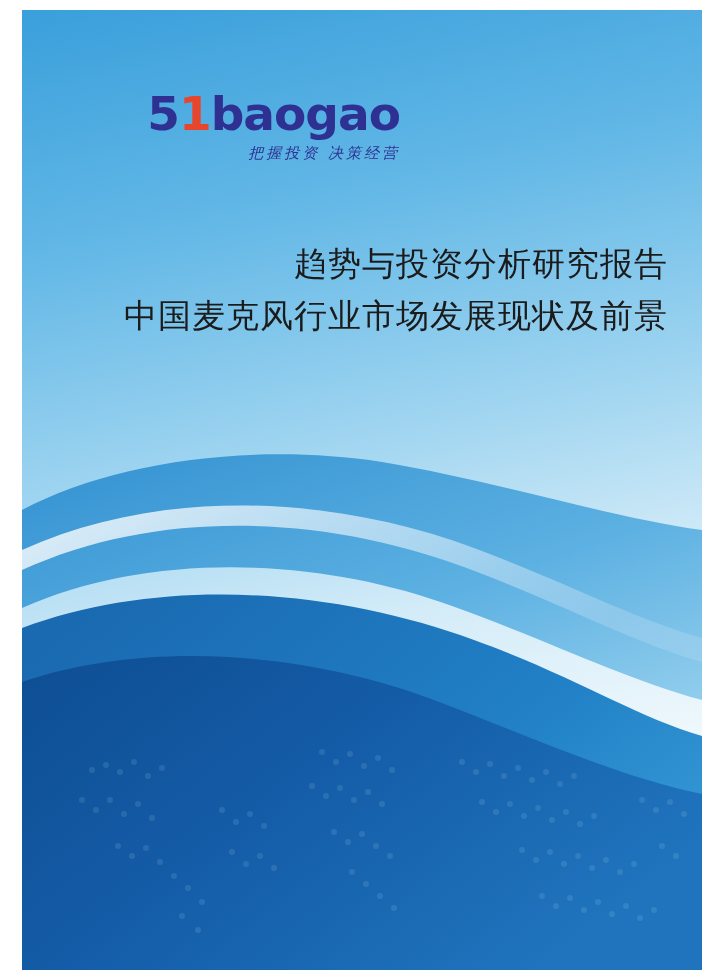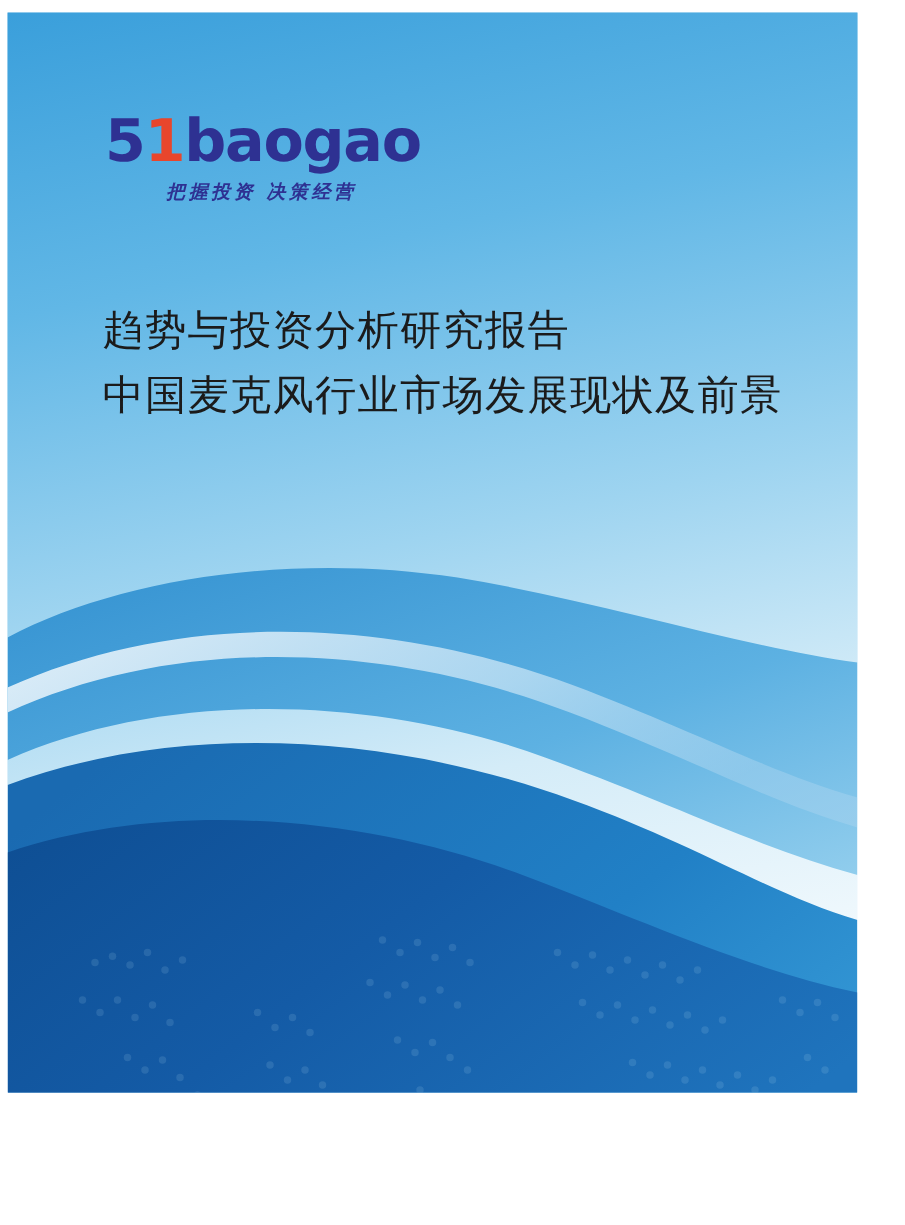--- a/index.html
+++ b/index.html
@@ -21,26 +21,27 @@
   }
   
   .page-frame {
     position: absolute;
     left: 0; top: 0;
     width: 724px; height: 980px;
     background: #ffffff;
   }
   .cover-art {
     position: absolute;
-    left: 6px;
+    left: 22px;
     top: 10px;
     width: 680px;
-    height: 864px;
+    height: 960px;
     overflow: hidden;
     background: linear-gradient(170deg, #3aa0dc 0%, #59b3e4 22%, #8ccdee 46%, #bfe2f5 62%, #dff0fa 72%, #eaf6fc 78%, #ffffff 100%);
+    text-align: right;
   }
   .art-svg {
     position: absolute;
     left: 0; top: 0;
     width: 680px;
     height: 960px;
     display: block;
   }
   
   .logo {
@@ -67,21 +68,21 @@
   }
   .logo-main .word {
     color: #2e3192;
   }
   .logo-sub {
     margin-top: 4px;
     margin-left: 49px;
     font-family: "DejaVu Sans", sans-serif;
     font-size: 15px;
     font-style: italic;
-    font-weight: bold;
+    font-weight: normal;
     color: #2e3192;
     letter-spacing: 3px;
     white-space: nowrap;
   }
   
   .title {
     position: absolute;
     left: 76px;
     top: 228px;
     width: 570px;

